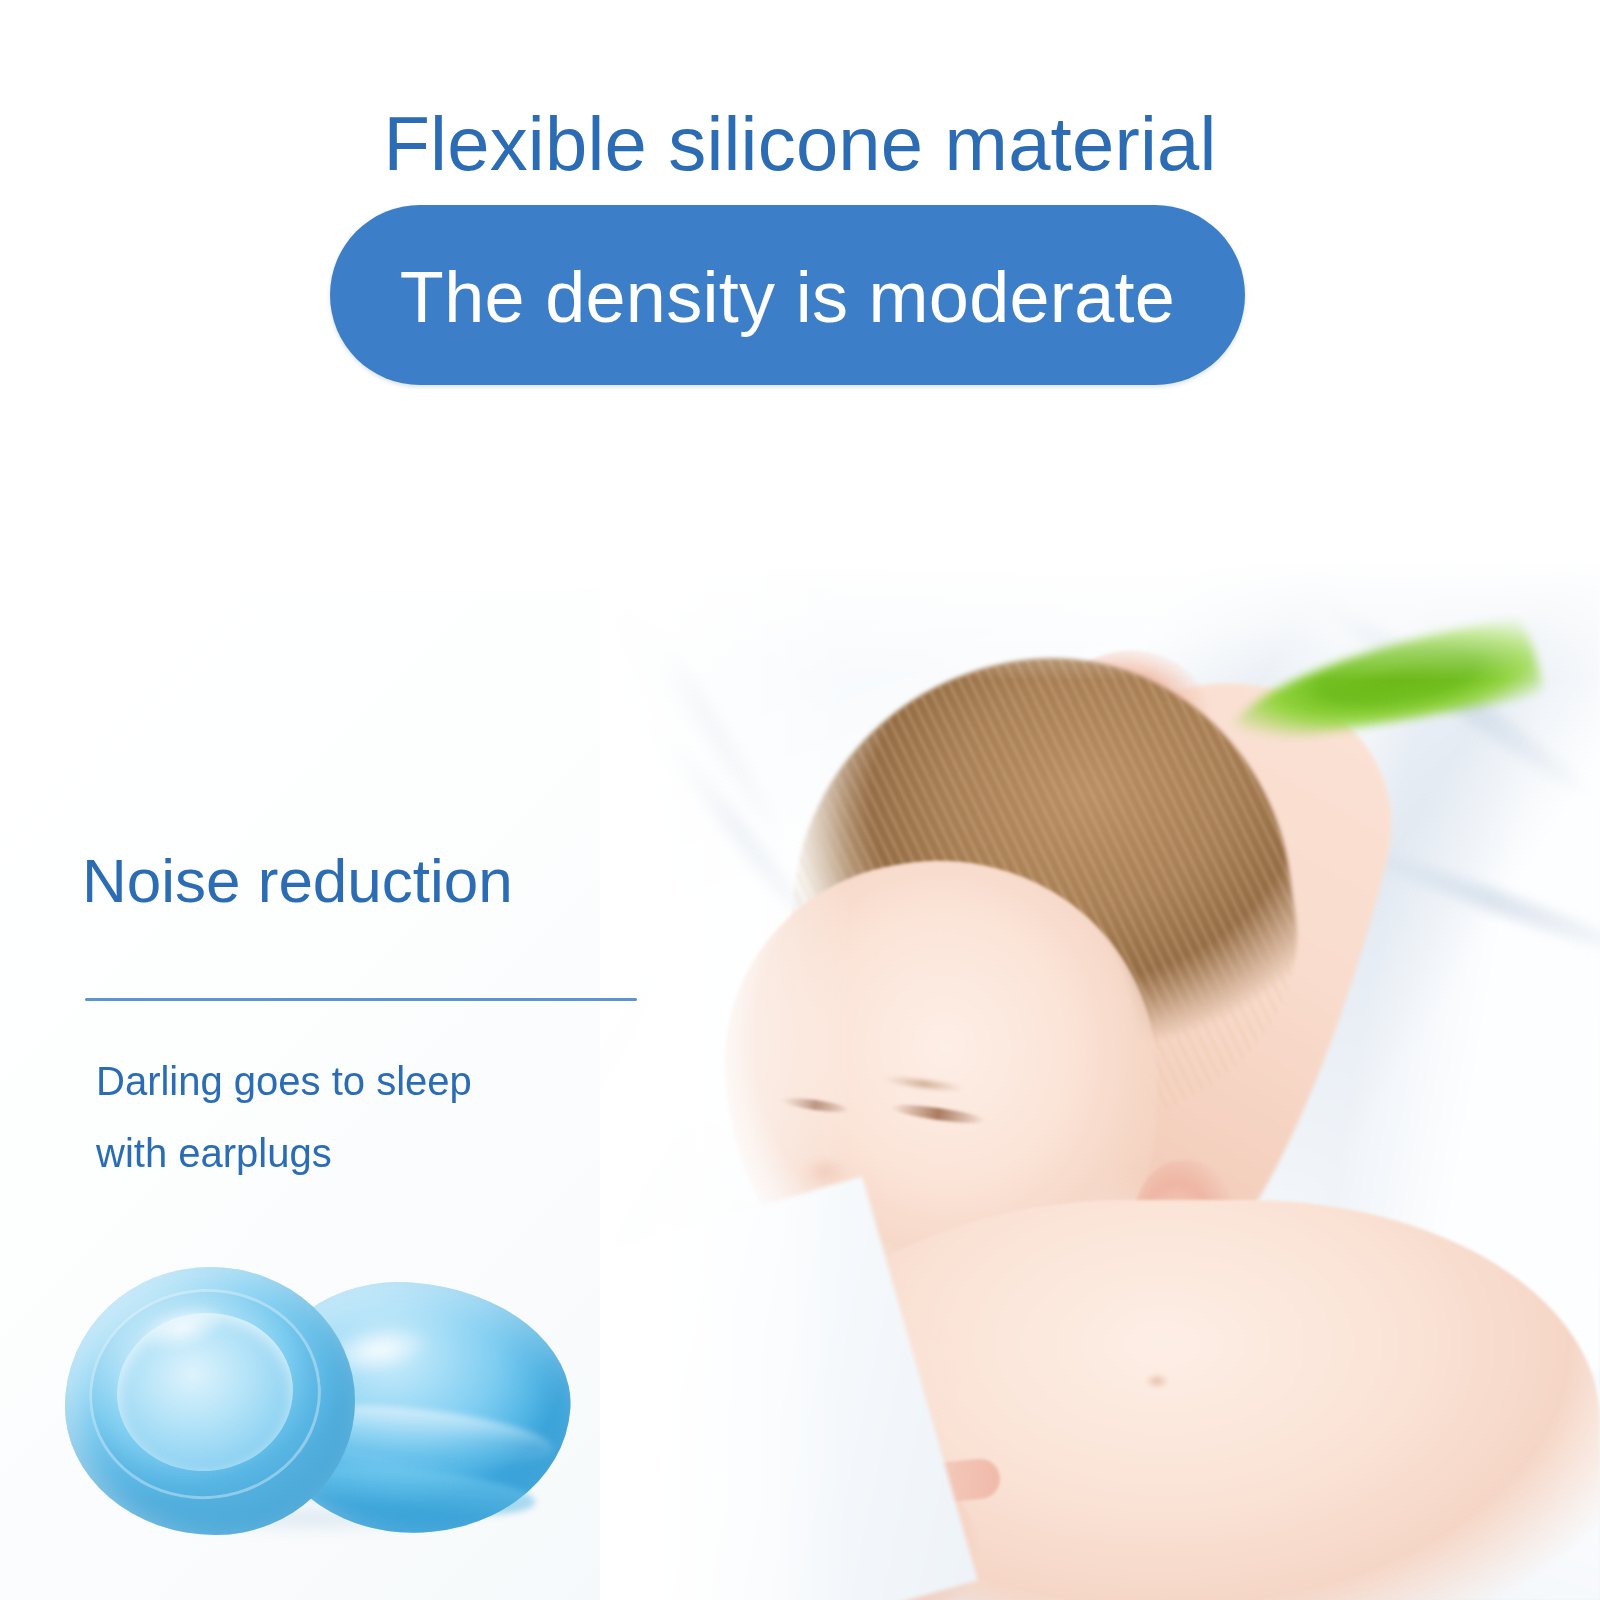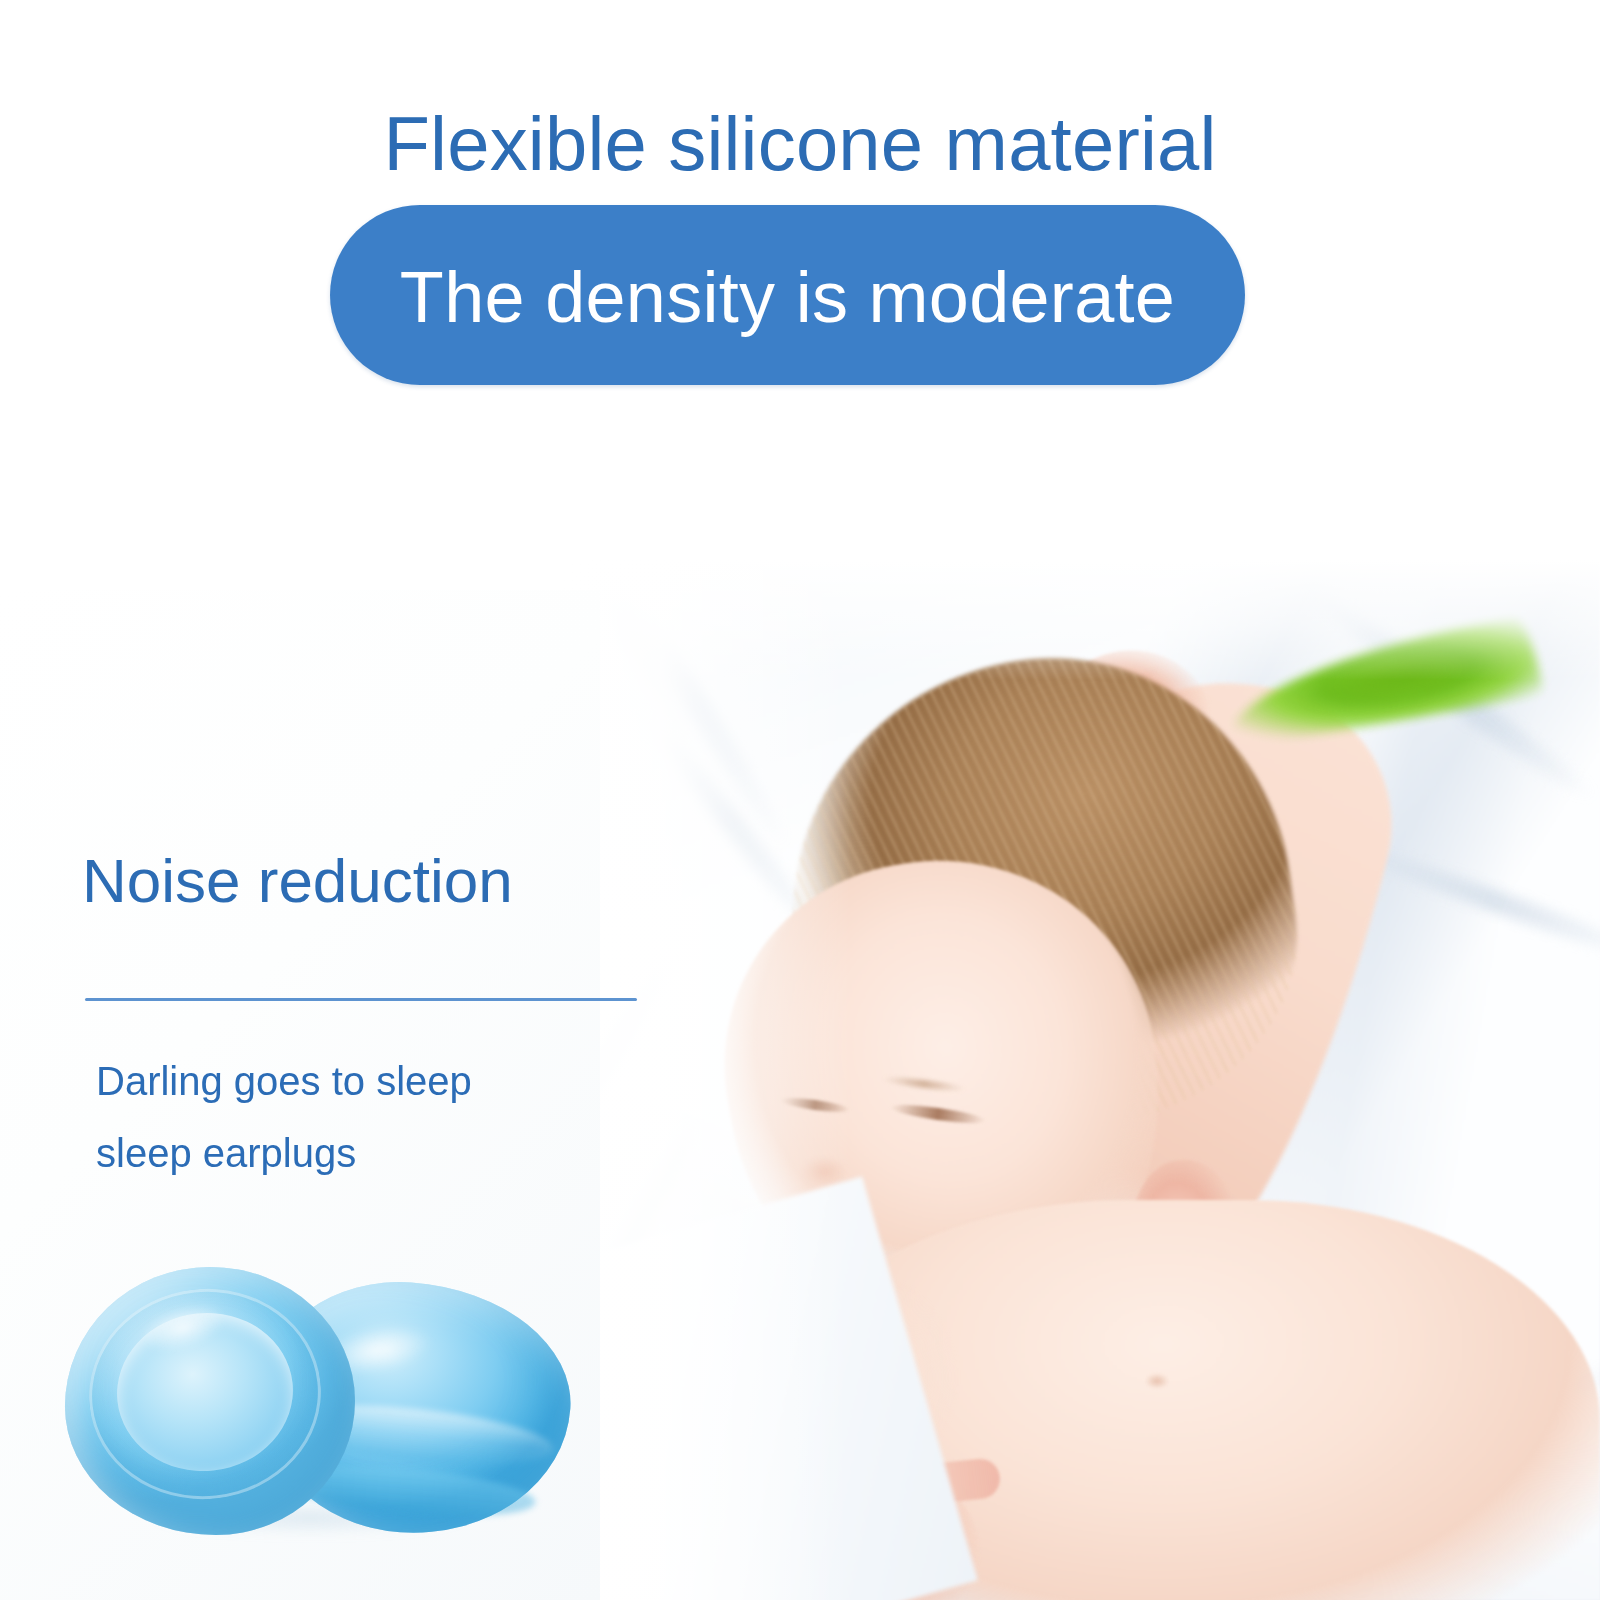--- a/index.html
+++ b/index.html
@@ -333,21 +333,21 @@
       <div class="photo-fade"></div>
     </div>
 
     <div class="card">
       <div class="nr-title">Noise reduction</div>
 
       <div class="divider"></div>
 
       <div class="nr-sub">
         <div>Darling goes to sleep</div>
-        <div>sleep earplugs</div>
+        <div>with earplugs</div>
       </div>
 
       <div class="plugs">
         <div class="plug-shadow"></div>
 
         <div class="plug plug-right">
           <div class="pr-body"></div>
           <div class="pr-band"></div>
           <div class="pr-edge"></div>
           <div class="pr-hi"></div>

